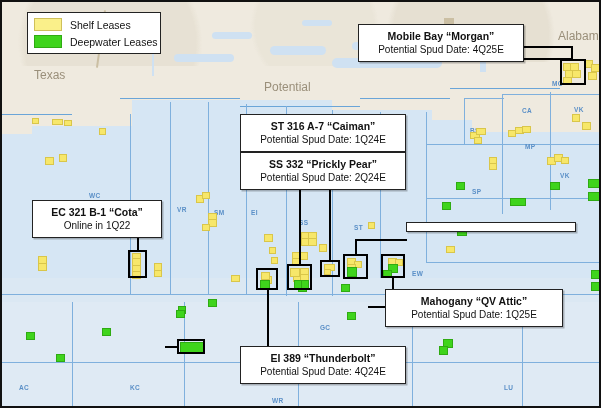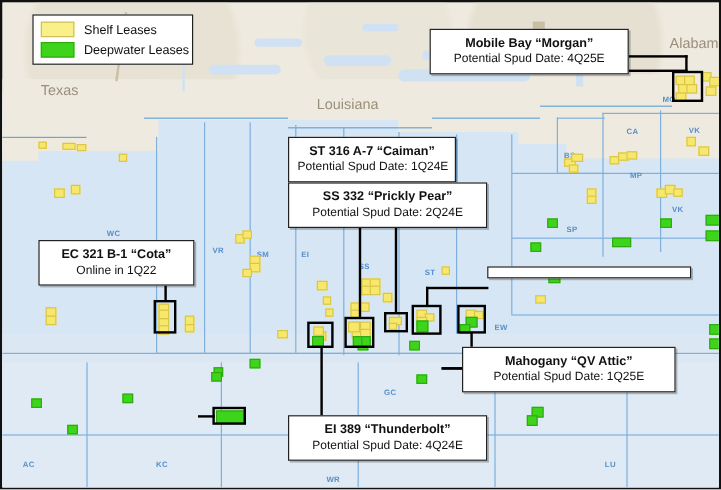--- a/index.html
+++ b/index.html
@@ -131,21 +131,21 @@
   <div class="bline h" style="left:-10px;top:360px;width:625px;"></div>
   <div class="bline h" style="left:424px;top:142px;width:178px;"></div>
   <div class="bline h" style="left:500px;top:92px;width:102px;"></div>
   <div class="bline h" style="left:462px;top:96px;width:40px;"></div>
   <div class="bline h" style="left:462px;top:142px;width:40px;"></div>
   <div class="bline h" style="left:128px;top:292px;width:300px;"></div>
   <div class="bline h" style="left:424px;top:196px;width:180px;"></div>
   <div class="bline h" style="left:424px;top:260px;width:180px;"></div>
 
   <div class="state-label" style="left:32px;top:66px;">Texas</div>
-  <div class="state-label" style="left:262px;top:78px;">Louisiana</div>
+  <div class="state-label" style="left:262px;top:78px;">Potential</div>
   <div class="state-label" style="left:556px;top:27px;">Alabama</div>
 
   <div class="area-code" style="left:87px;top:190px;">WC</div>
   <div class="area-code" style="left:175px;top:204px;">VR</div>
   <div class="area-code" style="left:212px;top:207px;">SM</div>
   <div class="area-code" style="left:249px;top:207px;">EI</div>
   <div class="area-code" style="left:297px;top:217px;">SS</div>
   <div class="area-code" style="left:352px;top:222px;">ST</div>
   <div class="area-code" style="left:410px;top:268px;">EW</div>
   <div class="area-code" style="left:470px;top:186px;">SP</div>
@@ -289,21 +289,21 @@
 
   <div class="leader v" style="left:265px;top:287px;height:58px;"></div>
 
   <div class="leader h" style="left:163px;top:344px;width:14px;"></div>
 
   <div class="callout two-row" style="left:356px;top:22px;width:166px;">
     <div class="c-title">Mobile Bay “Morgan”</div>
     <div class="c-sub">Potential Spud Date: 4Q25E</div>
   </div>
 
-  <div class="callout two-row" style="left:238px;top:112px;width:140px;">
+  <div class="callout two-row" style="left:238px;top:112px;width:166px;">
     <div class="c-title">ST 316  A-7 “Caiman”</div>
     <div class="c-sub">Potential Spud Date: 1Q24E</div>
   </div>
 
   <div class="callout two-row" style="left:238px;top:150px;width:166px;">
     <div class="c-title">SS 332  “Prickly Pear”</div>
     <div class="c-sub">Potential Spud Date: 2Q24E</div>
   </div>
 
   <div class="callout two-row" style="left:30px;top:198px;width:130px;">

